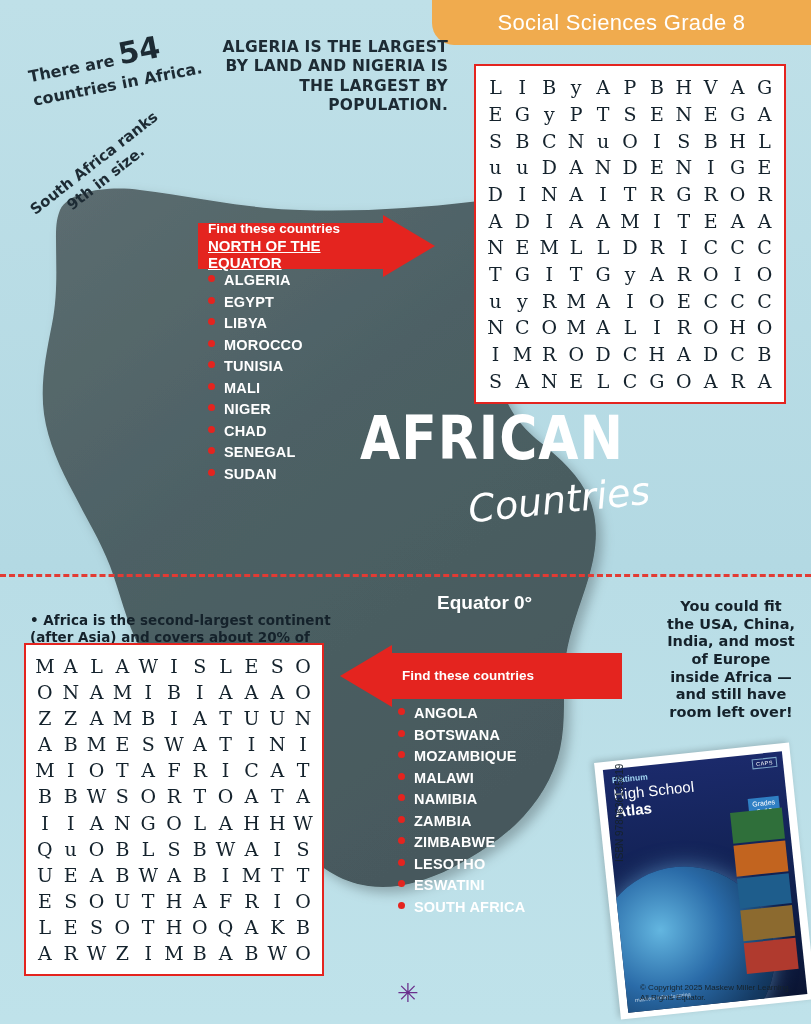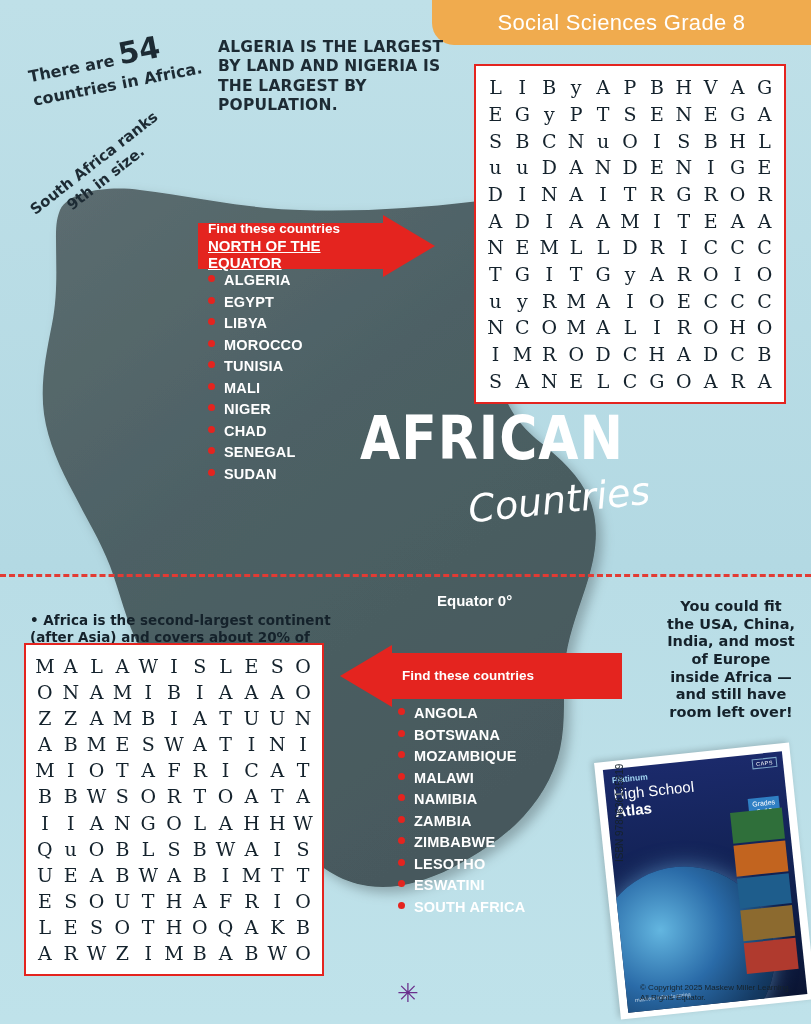--- a/index.html
+++ b/index.html
@@ -33,21 +33,21 @@
   .africa {
     position: absolute; left: 0px; top: 90px; width: 740px; height: 900px;
   }
   
   .equator-line {
     position: absolute; left: 0; right: 0; top: 574px; height: 0;
     border-top: 3px dashed #e23b34;
   }
   .equator-label {
     position: absolute; left: 437px; top: 592px;
-    color: #ffffff; font-size: 15px; font-weight: bold;
+    color: #ffffff; font-size: 19px; font-weight: bold;
   }
   
   .note {
     position: absolute;
     font-family: "DejaVu Sans", sans-serif;
     color: #1d2b34;
     line-height: 1.25;
   }
   #note-54 {
     left: 28px; top: 36px; width: 180px;
@@ -57,21 +57,21 @@
   #note-54 .big {
     font-size: 30px; font-weight: bold;
   }
   #note-rank {
     left: 20px; top: 152px; width: 160px;
     transform: rotate(-38deg);
     font-size: 15px; font-weight: bold; text-align:center;
   }
   #note-largest {
     left: 218px; top: 38px; width: 230px;
-    font-size: 15.5px; font-weight: bold; text-align: left;
+    font-size: 15.5px; font-weight: bold; text-align: right;
     color: #1d2b34; letter-spacing: .2px;
   }
   #note-second {
     left: 30px; top: 612px; width: 305px;
     font-size: 13.5px; font-weight: bold; color: #15222b;
   }
   #note-second .bullet { color:#15222b; }
   #note-fit {
     left: 665px; top: 598px; width: 132px;
     font-size: 14.5px; font-weight: bold; color: #15222b;

